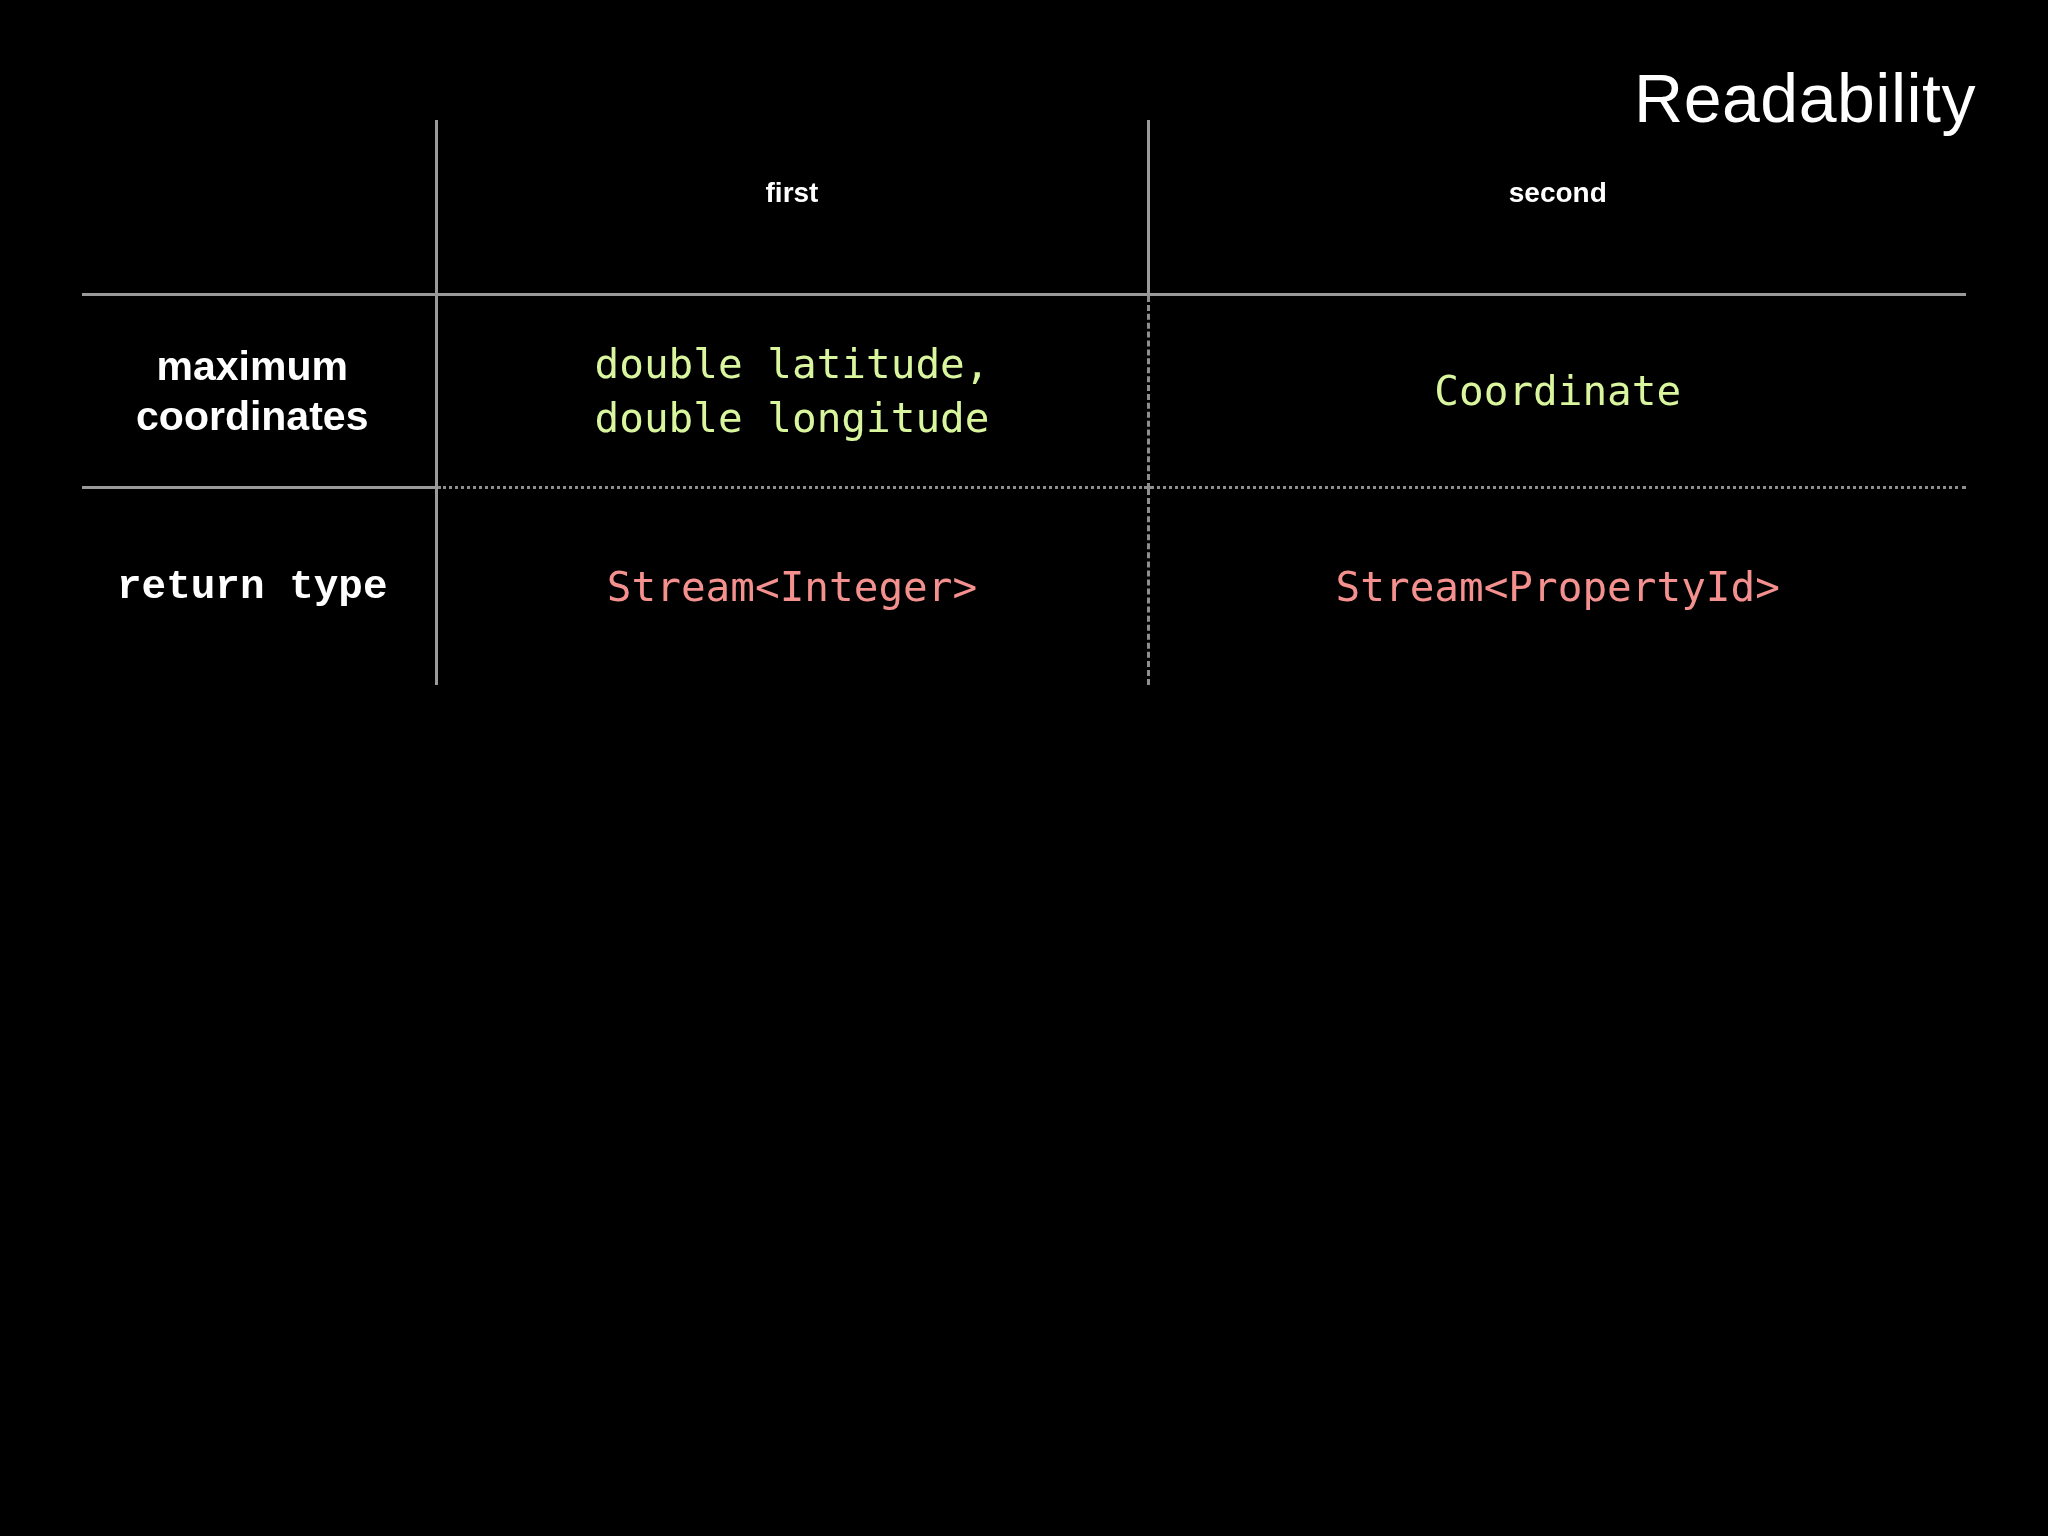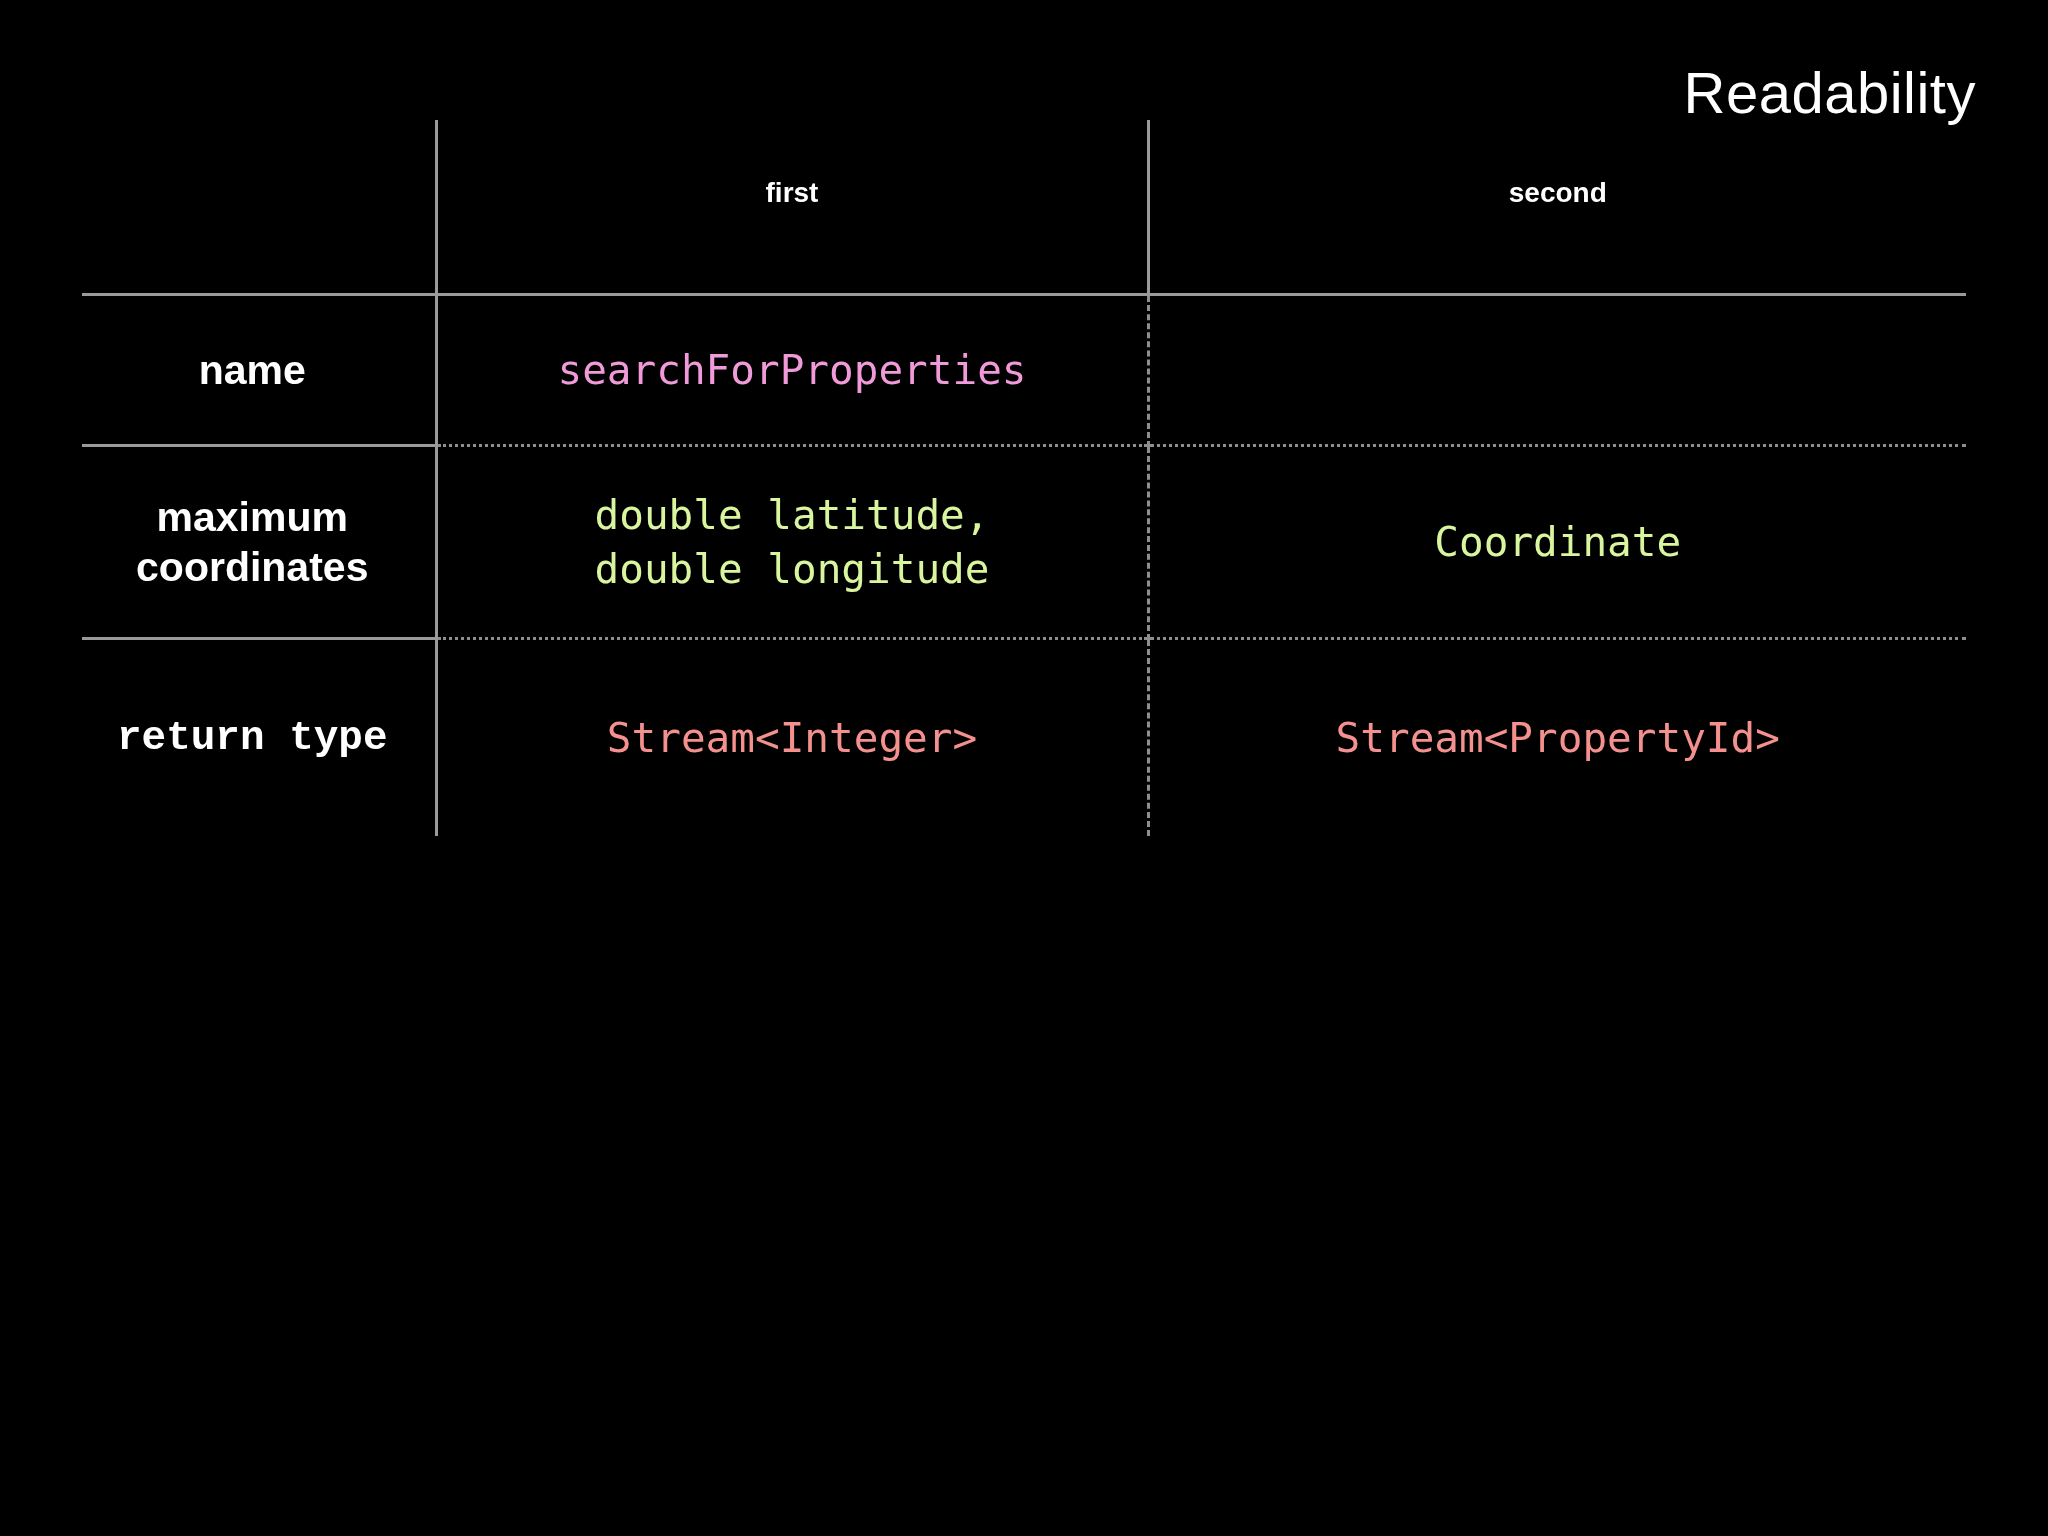--- a/index.html
+++ b/index.html
@@ -15,21 +15,21 @@
     color: #ffffff;
     position: relative;
   }
 
   
   #slide-title {
     position: absolute;
     top: 64px;
     right: 72px;
     font-family: "Liberation Sans", sans-serif;
-    font-size: 58px;
+    font-size: 68px;
     font-weight: 300;
     letter-spacing: 0.5px;
     color: #ffffff;
     line-height: 1;
     white-space: nowrap;
     margin-left: 17px;
   }
 
   
   #comparison-table {
@@ -122,25 +122,20 @@
       <col class="c-second">
     </colgroup>
     <thead>
       <tr class="head">
         <th class="label-col"></th>
         <th class="first-col">first</th>
         <th class="second-col">second</th>
       </tr>
     </thead>
     <tbody>
-      <tr class="r-name">
-        <td class="label-col">name</td>
-        <td class="code-col" style="color: rgb(240, 154, 217);">searchForProperties</td>
-        <td class="code-col second-col" style="color: rgb(240, 154, 217);"></td>
-      </tr>
       <tr class="r-coord">
         <td class="label-col">maximum
 coordinates</td>
         <td class="code-col" style="color: rgb(217, 246, 159);">double latitude,
 double longitude</td>
         <td class="code-col second-col" style="color: rgb(217, 246, 159);">Coordinate</td>
       </tr>
       <tr class="r-return">
         <td class="label-col">return type</td>
         <td class="code-col" style="color: rgb(244, 145, 142);">Stream&lt;Integer&gt;</td>

